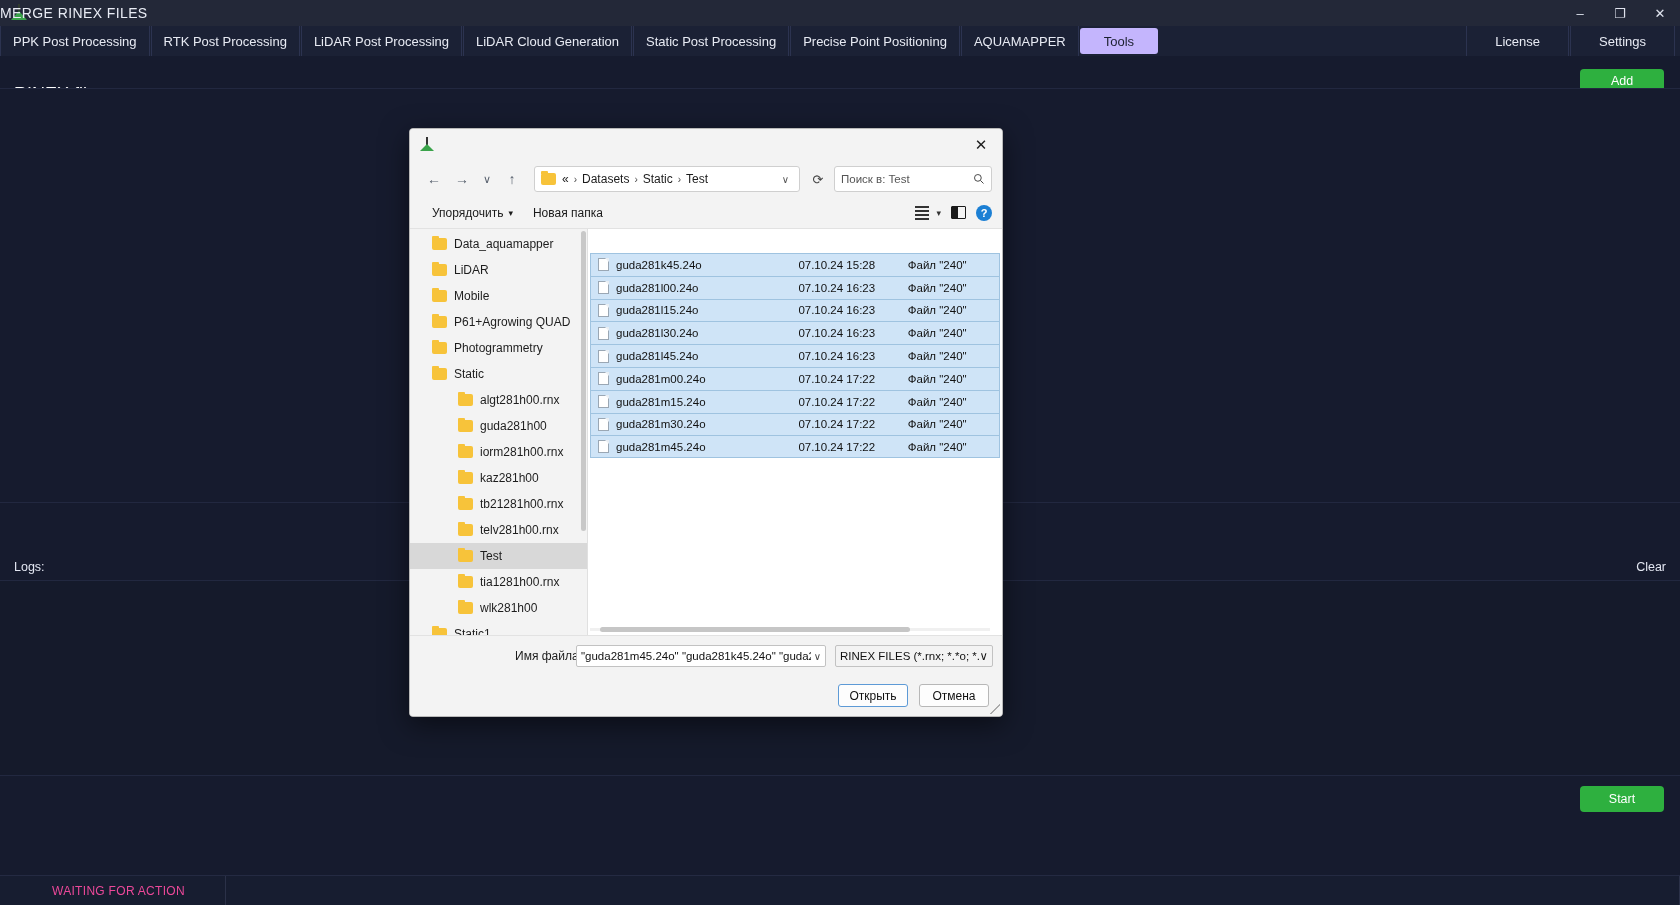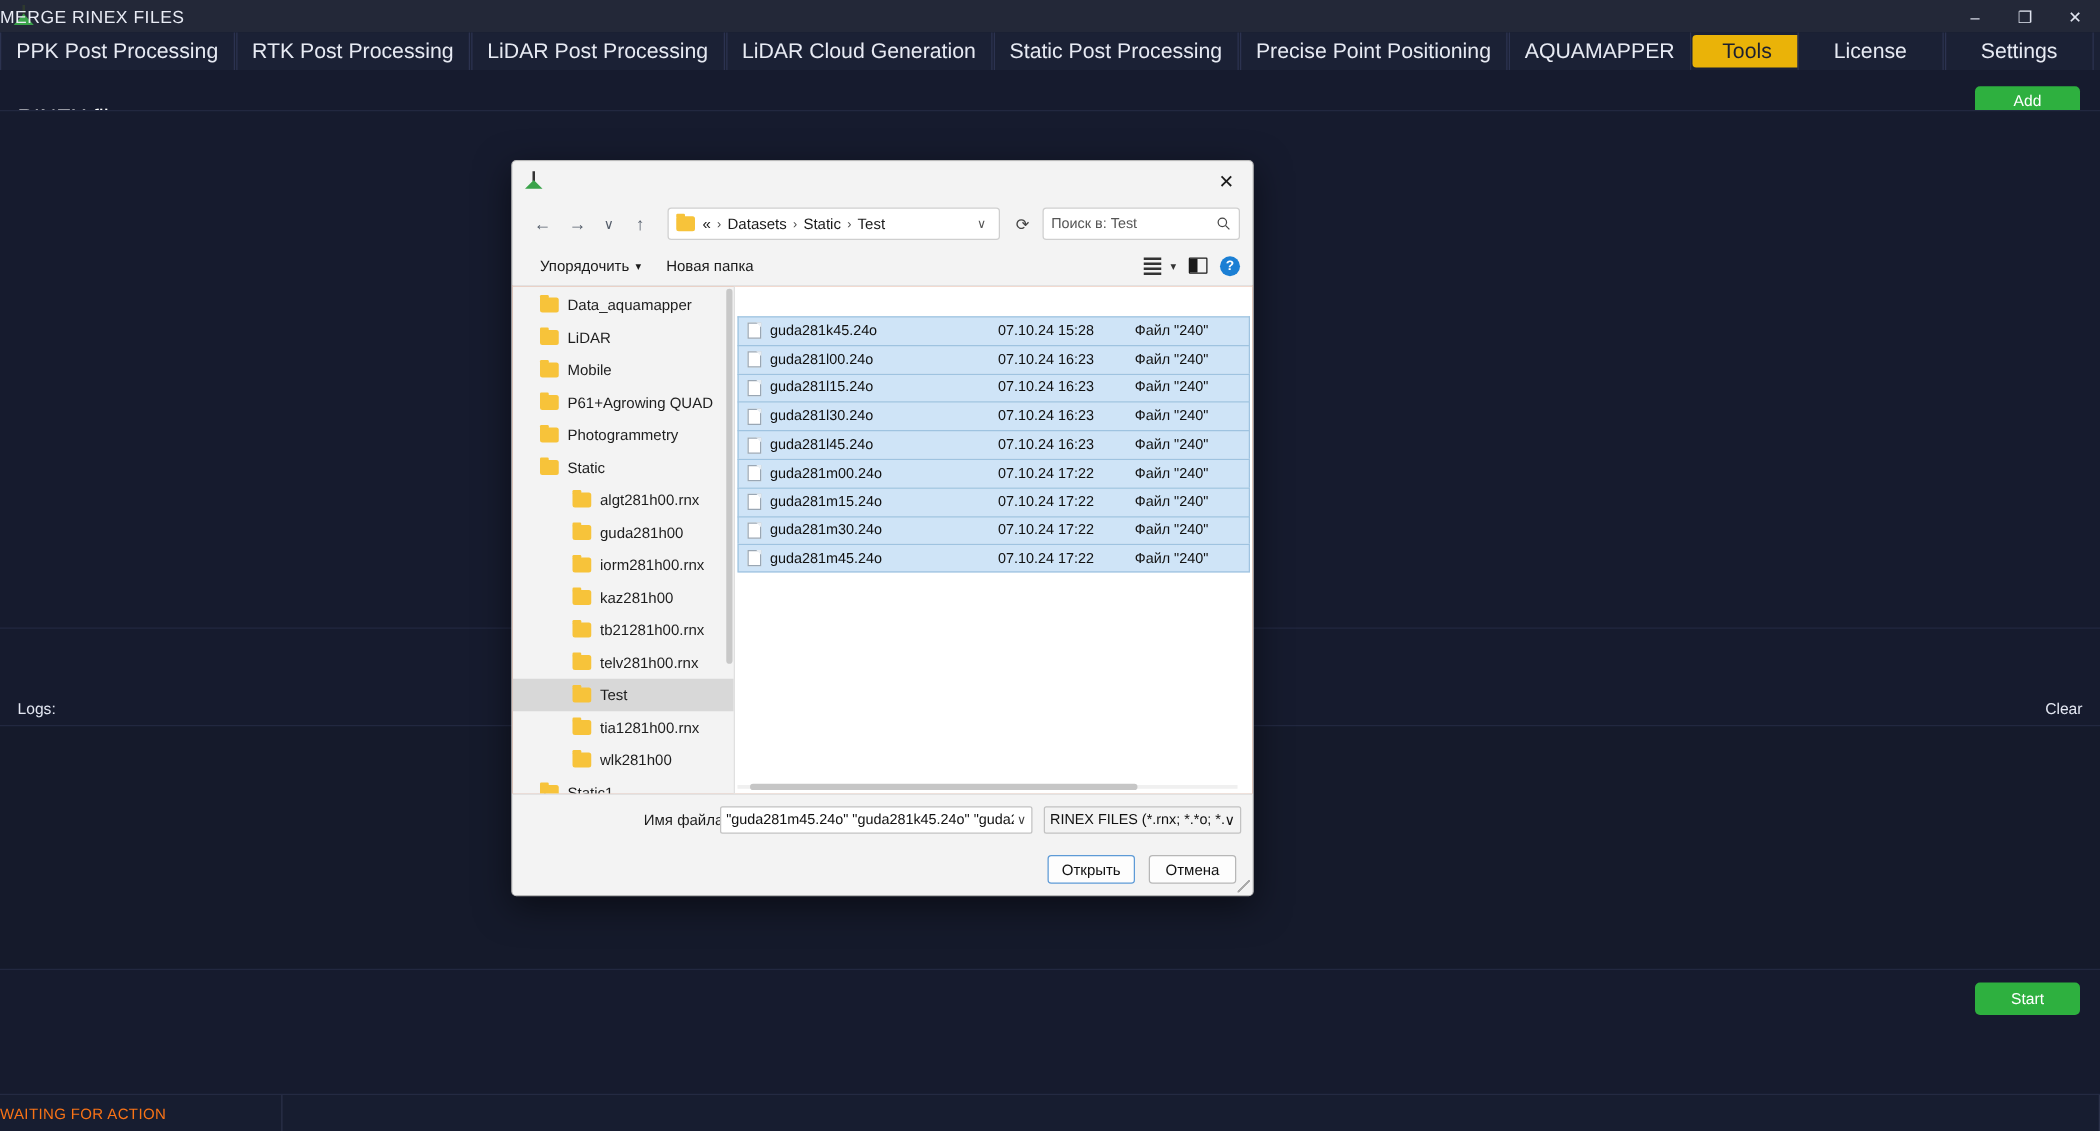--- a/index.html
+++ b/index.html
@@ -55,31 +55,31 @@
   
   .tabsrow {
     height: 30px;
     background: #1b2135;
     display: flex; align-items: stretch;
     position: relative;
   }
   .tab {
     display: flex; align-items: center; justify-content: center;
     padding: 0 12px;
-    font-size: 17px; color: #e7eaf3;
+    font-size: 13px; color: #e7eaf3;
     background: #1b2135;
     border: 1px solid #2c3category;
     border: 1px solid #2c3350;
     border-top: none;
     border-bottom: none;
     margin-right: 1px;
     white-space: nowrap;
   }
   .tab.active {
-    background: #eab308; color: #1c2030;
+    background: #c4b5fd; color: #1c2030;
     border-radius: 3px;
     margin: 2px 1px 2px 0;
     border: none;
     padding: 0 24px;
   }
   .tabs-right {
     position: absolute; right: 4px; top: 0; bottom: 0;
     display: flex; align-items: stretch;
   }
   .tabs-right .tab { padding: 0 28px; }
@@ -159,21 +159,22 @@
   .statusbar {
     position: absolute; left: 0; right: 0; bottom: 0;
     height: 30px;
     background: #171d30;
     border-top: 1px solid #242a42;
     display: flex; align-items: center;
   }
   .status-cell {
     height: 100%;
     display: flex; align-items: center;
-    font-size: 12px; color: #f97316;
+    padding-left: 52px;
+    font-size: 12px; color: #ec4899;
     border-right: 1px solid #2b3148;
     width: 226px;
     letter-spacing: .3px;
   }
   .status-cell2 { flex: 1; }
 
   
   .dialog {
     position: absolute;
     left: 409px; top: 128px;

